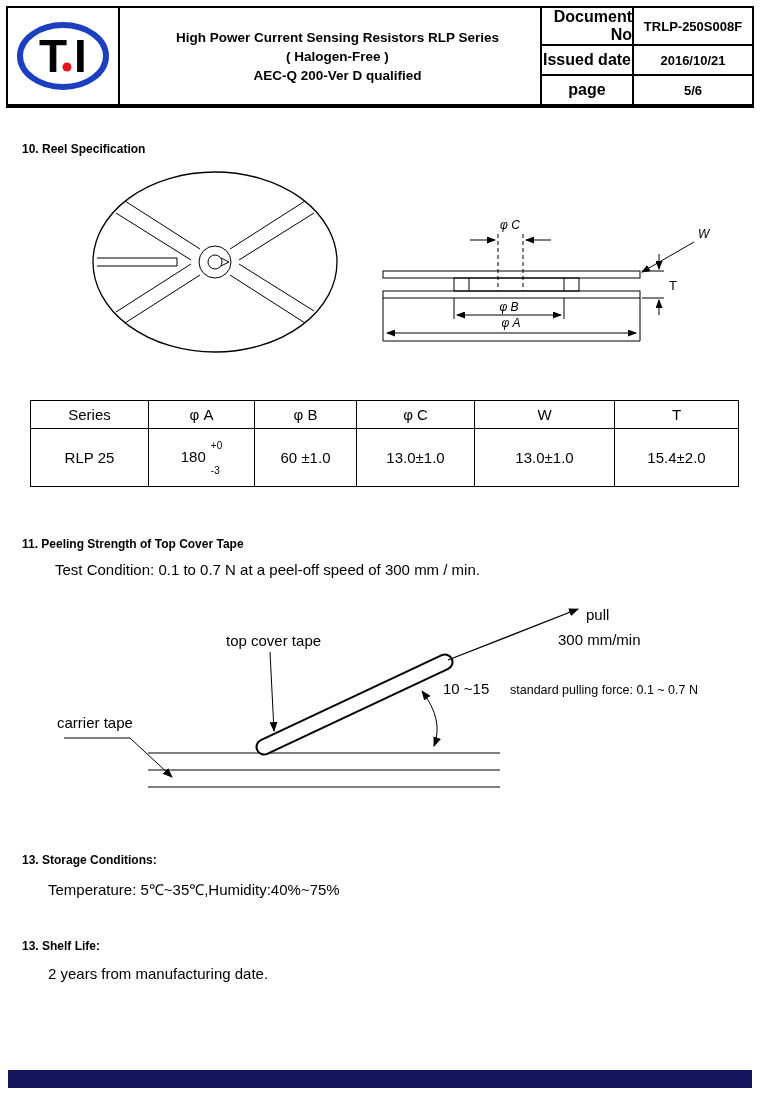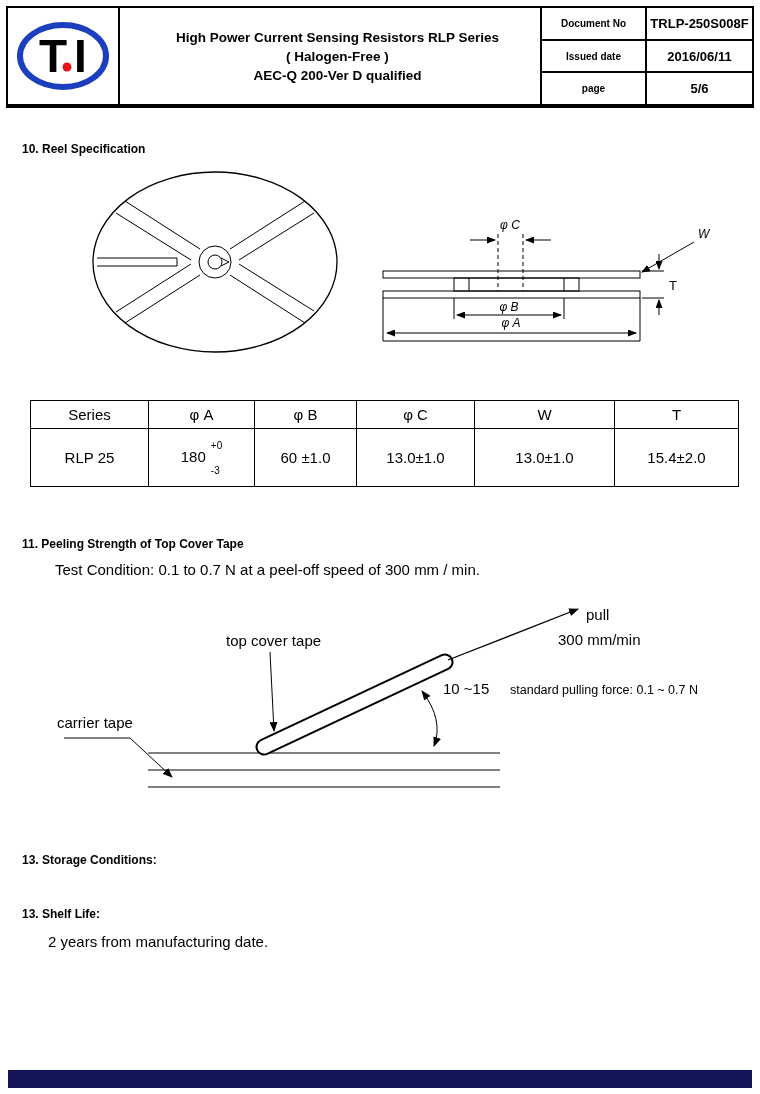--- a/index.html
+++ b/index.html
@@ -17,22 +17,22 @@
     position: absolute; left: 6px; top: 6px; width: 748px; height: 102px;
     border: 2px solid #000; border-bottom: 4px solid #000;
     display: flex;
   }
   .logo-cell { width: 112px; border-right: 2px solid #000; display:flex; align-items:center; justify-content:center; }
   .title-cell { flex: 1; display:flex; flex-direction:column; justify-content:center; align-items:center; gap:4px;
     font-weight: bold; font-size: 13.5px; text-align:center;padding-left:15px; }
   .info { width: 212px; border-left: 2px solid #000; display:flex; flex-direction:column; }
   .info-row { flex:1; display:flex; border-bottom:2px solid #000; }
   .info-row:last-child { border-bottom:none; }
-  .info-label { width: 105px; border-right:2px solid #000; display:flex; align-items:center; justify-content:center;
-    font-weight:bold; font-size:10px;text-align:right; }
+  .info-label { width: 92px; border-right:2px solid #000; display:flex; align-items:center; justify-content:center;
+    font-weight:bold; font-size:16px;text-align:right; }
   .info-value { flex:1; display:flex; align-items:center; justify-content:center; font-weight:bold; font-size:13px; }
 
   
   .content { position:absolute; top:112px; left:0; width:760px; }
   h2.sec { font-size:12px; font-weight:bold; }
   .h10 { margin:30px 0 0 22px; }
   .h11 { margin:50px 0 0 22px; }
   .h12 { margin:48px 0 0 22px; }
   .h13 { margin:40px 0 0 22px; }
   .body-txt { font-size:15px; }
@@ -87,21 +87,21 @@
       <div>( Halogen-Free )</div>
       <div>AEC-Q 200-Ver D qualified</div>
     </div>
     <div class="info">
       <div class="info-row">
         <div class="info-label">Document No</div>
         <div class="info-value">TRLP-250S008F</div>
       </div>
       <div class="info-row">
         <div class="info-label">Issued date</div>
-        <div class="info-value">2016/06/11</div>
+        <div class="info-value">2016/10/21</div>
       </div>
       <div class="info-row">
         <div class="info-label">page</div>
         <div class="info-value">5/6</div>
       </div>
     </div>
   </header>
 
   <main class="content">
 
@@ -239,20 +239,21 @@
 
       <path class="ln-thin" d="M392,101 Q414,130 404,156" marker-start="url(#arrC)" marker-end="url(#arrC)"></path>
       <text class="lbl" x="413" y="104">10 ~15</text>
       <text class="lbl-sm" x="480" y="104">standard pulling force: 0.1 ~ 0.7 N</text>
 
       <text class="lbl" x="27" y="138">carrier tape</text>
       <polyline class="ln-thin" points="34,148 100,148 142,187" marker-end="url(#arrC)"></polyline>
     </svg>
 
     <h2 class="sec h12">13. Storage Conditions:</h2>
+    <p class="body-txt indent">Temperature: 5℃~35℃,Humidity:40%~75%</p>
 
     <h2 class="sec h13">13. Shelf Life:</h2>
     <p class="body-txt indent">2 years from manufacturing date.</p>
 
   </main>
 
   <div class="footer-bar"></div>
 </div>
 
 </body></html>

